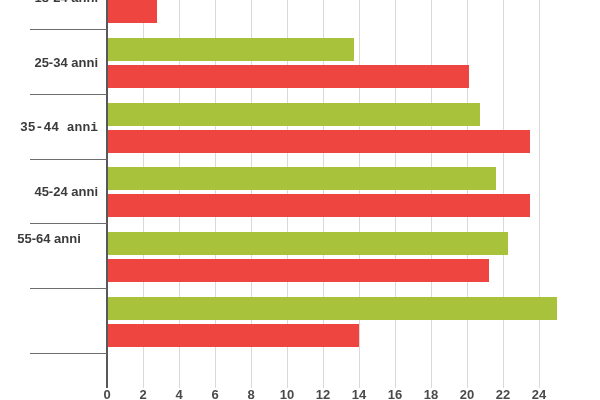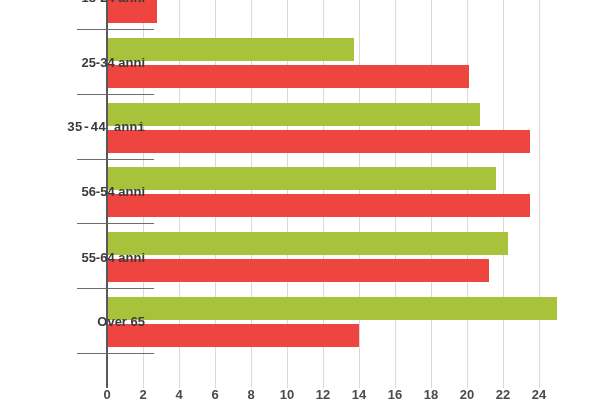--- a/index.html
+++ b/index.html
@@ -61,21 +61,20 @@
     height: 23px;
   }
   .bar.green { background: #a9c23c; }
   .bar.red   { background: #ee4540; }
   .cat-label-wrap {
     position: absolute;
     left: 0;
     top: 0;
     width: 107px;
     height: 388px;
-    margin-left: 47px;
   }
   .cat-label-item {
     position: absolute;
     left: 0;
     width: 98px;
     text-align: right;
     font-size: 13px;
     font-weight: bold;
     color: #3b3b3b;
     white-space: nowrap;
@@ -145,25 +144,24 @@
 
   <div class="axis-line"></div>
 
   <div class="cat-label-wrap" id="cat-gutter">
       <div class="cat-label-item" style="top: -8.66667px;">18-24 anni</div>
       <div class="cat-sep" style="top: 29px;"></div>
       <div class="cat-label-item" style="top: 56px;">25-34 anni</div>
       <div class="cat-sep" style="top: 94px;"></div>
       <div class="cat-label-item" style="top: 120.667px; font-family: Liberation Mono, monospace;">35-44 anni</div>
       <div class="cat-sep" style="top: 159px;"></div>
-      <div class="cat-label-item" style="top: 185.333px;">56-54 anni</div>
+      <div class="cat-label-item" style="top: 185.333px;">45-24 anni</div>
       <div class="cat-sep" style="top: 223px;"></div>
-      <div class="cat-label-item" style="top: 251px;">55-64 anni</div>
+      <div class="cat-label-item" style="top: 232px; text-align: center;">55-64 anni</div>
       <div class="cat-sep" style="top: 288px;"></div>
-      <div class="cat-label-item" style="top: 314.667px;">Over 65</div>
       <div class="cat-sep" style="top: 353px;"></div>
     </div>
 
   <div class="xticks" id="xticks">
       <div class="xtick" style="left: 107px;">0</div>
       <div class="xtick" style="left: 143px;">2</div>
       <div class="xtick" style="left: 179px;">4</div>
       <div class="xtick" style="left: 215px;">6</div>
       <div class="xtick" style="left: 251px;">8</div>
       <div class="xtick" style="left: 287px;">10</div>

